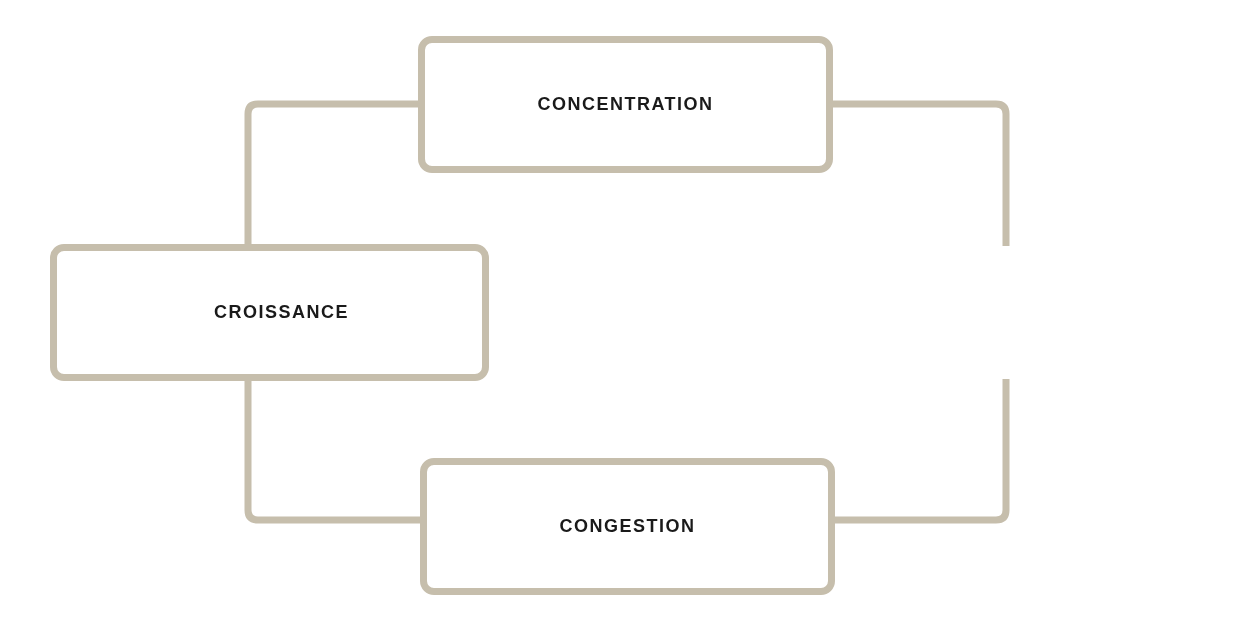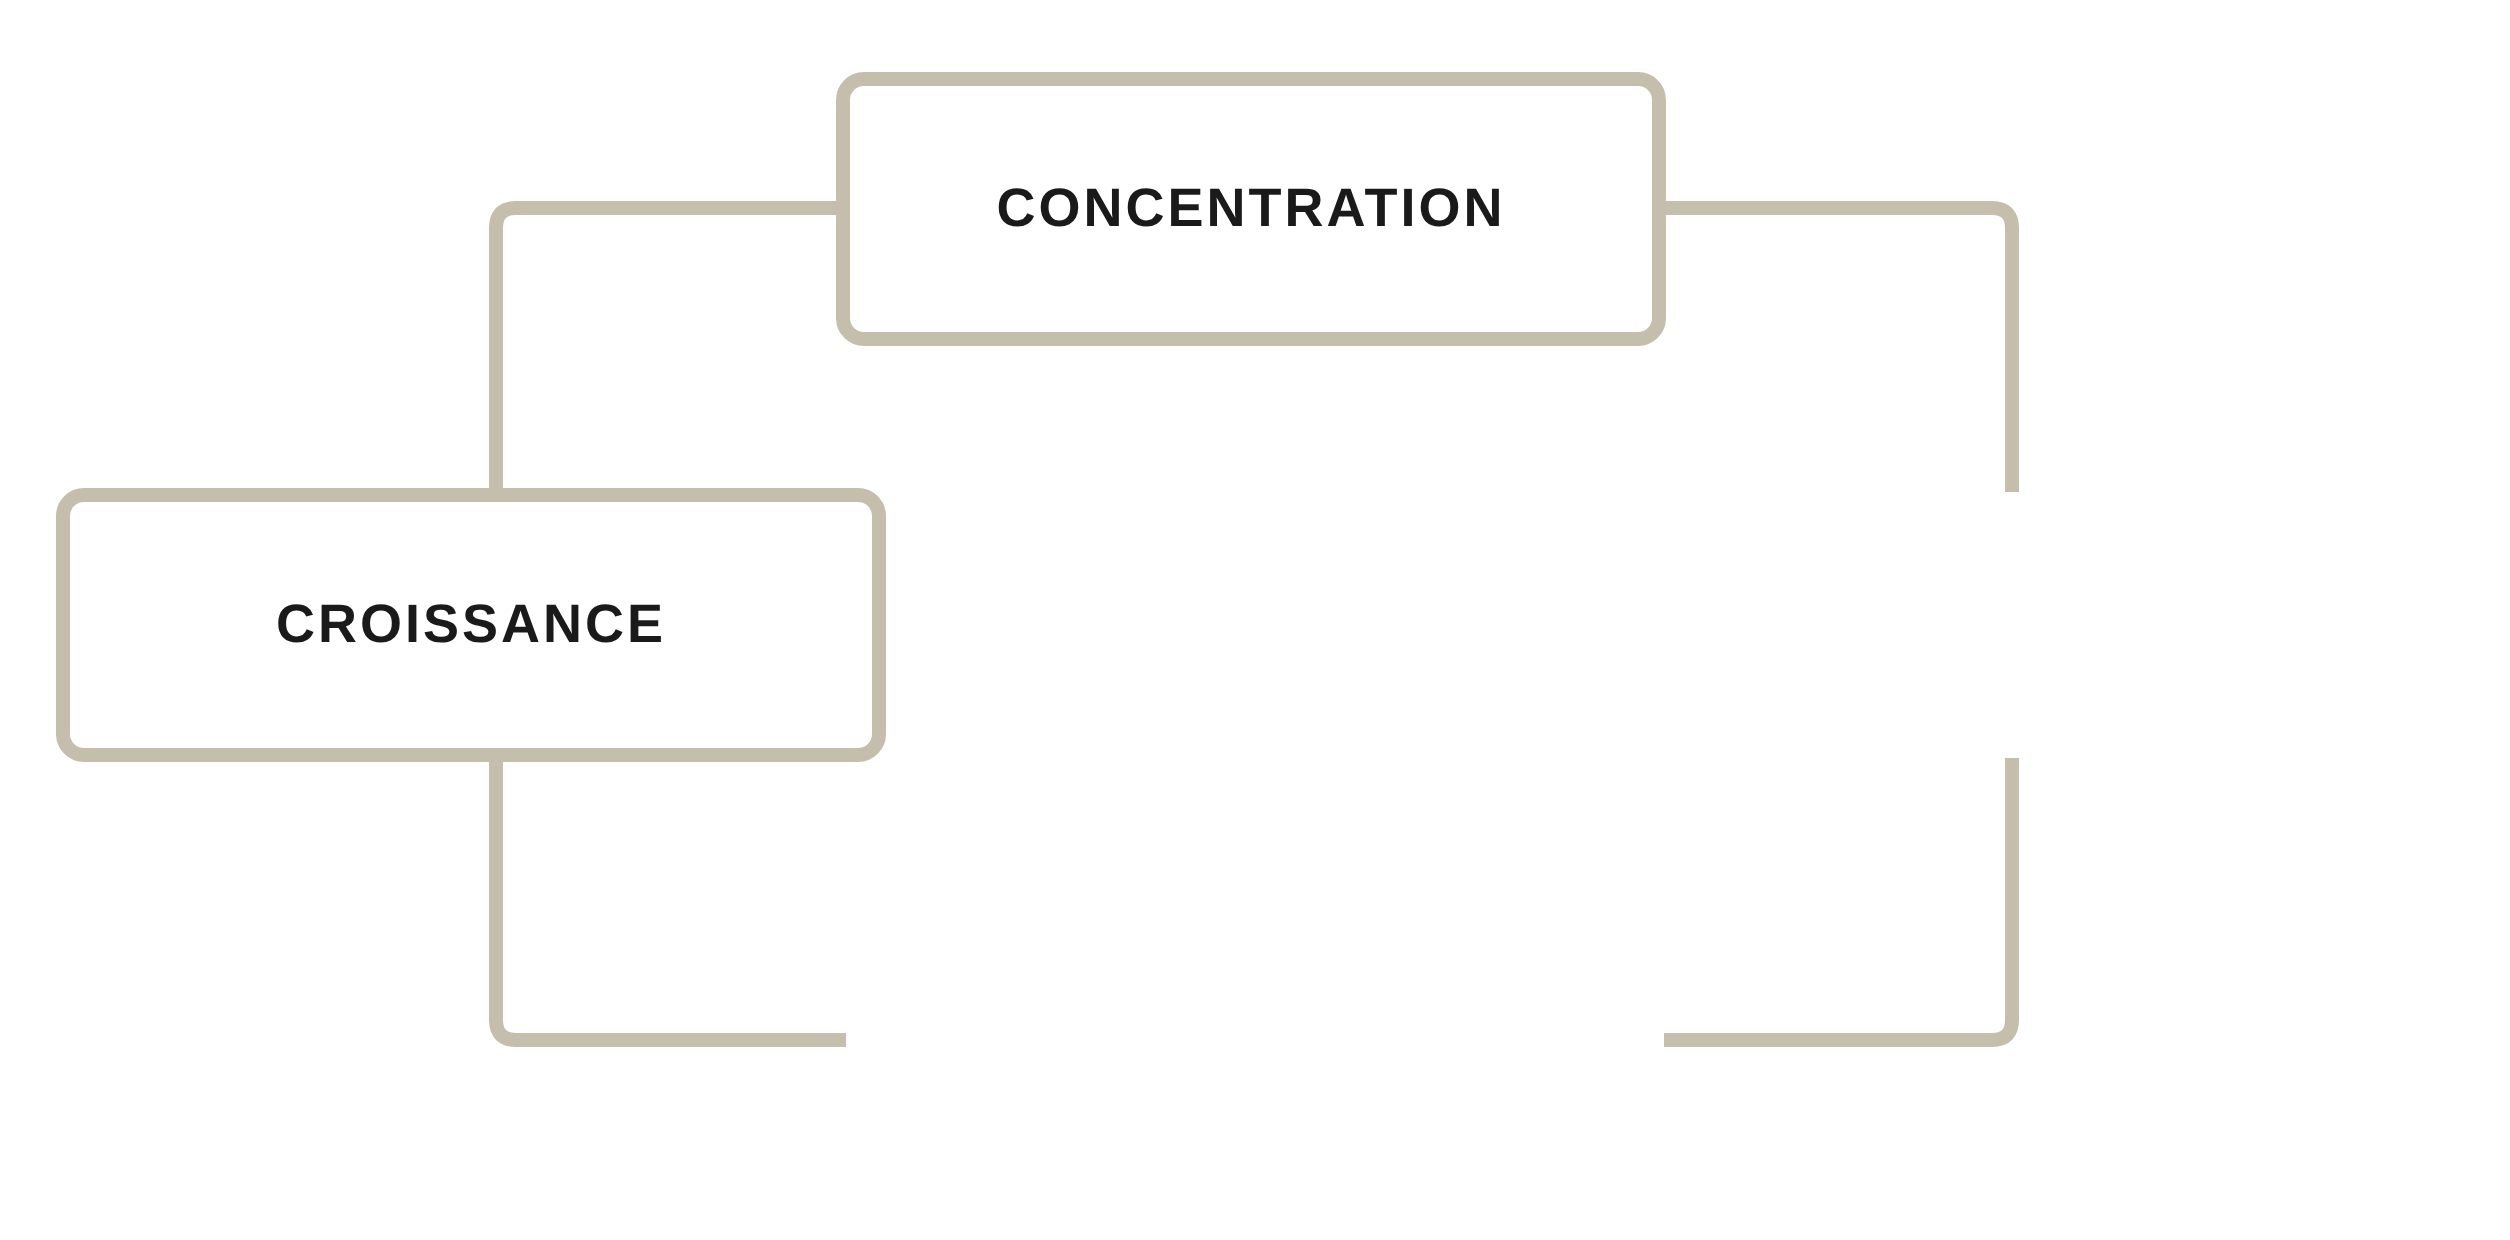--- a/index.html
+++ b/index.html
@@ -32,28 +32,28 @@
     width: 401px;   
     height: 123px;  
     background: #ffffff;
     border: 7px solid #c6beac;
     border-radius: 14px;
     display: flex;
     align-items: center;
     justify-content: center;
   }
   .node-label {
-    font-size: 27px;
+    font-size: 18px;
     font-weight: bold;
     letter-spacing: 1.5px;
     color: #1a1a1a;
     white-space: nowrap;
   }
   .node-top    { left: 418px; top: 36px;  }
-  .node-left   { left: 28px;  top: 244px; }
+  .node-left   { left: 50px;  top: 244px; padding-left: 24px; }
   .node-right  { left: 804px; top: 244px; }
   .node-bottom { left: 420px; top: 458px; }
 </style>
 </head>
 <body>
 
 <div class="canvas">
 
   <svg class="connectors" viewBox="0 0 1255 620" xmlns="http://www.w3.org/2000/svg">
     <path d="M 421 104 L 258 104 Q 248 104 248 114 L 248 246" stroke="#c6beac"></path>
@@ -64,14 +64,17 @@
 
   <div class="node node-top">
     <span class="node-label">CONCENTRATION</span>
   </div>
 
   <div class="node node-left">
     <span class="node-label">CROISSANCE</span>
   </div>
 
 
+  <div class="node node-bottom">
+    <span class="node-label">CONGESTION</span>
+  </div>
 
 </div>
 
 </body></html>

